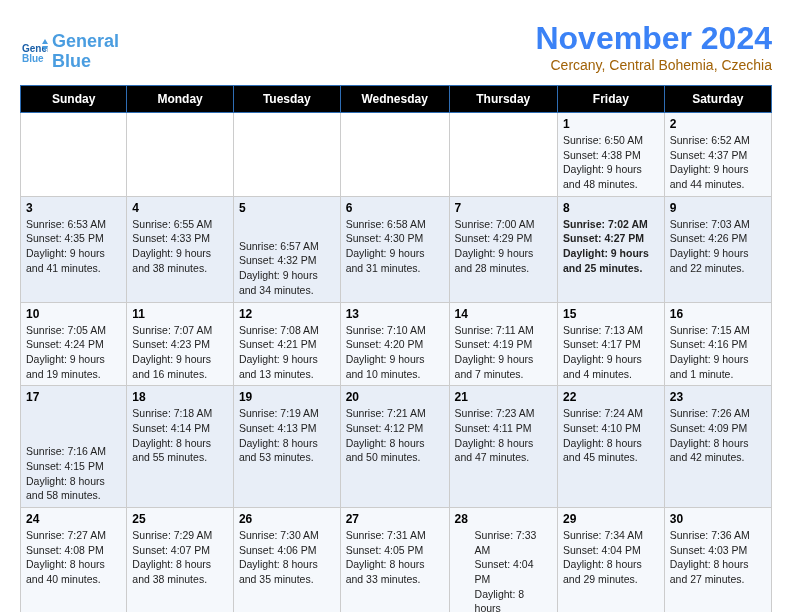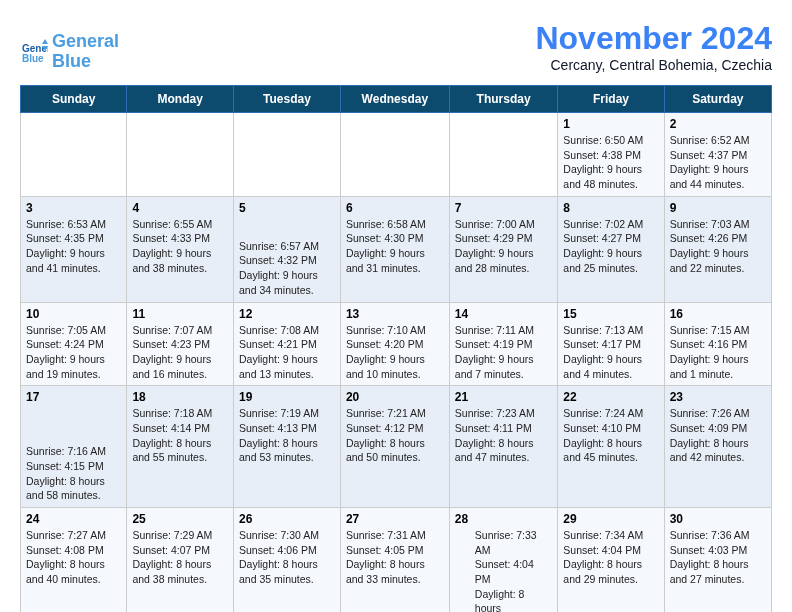--- a/index.html
+++ b/index.html
@@ -33,35 +33,35 @@
       text-align: right;
       margin-bottom: 4px;
     }
     .month-title {
       font-size: 32px;
       font-weight: bold;
       color: #3b82f6;
     }
     .location-subtitle {
       font-size: 14px;
-      color: #0f172a;
+      color: #a16207;
     }
     .top-bar {
       display: flex;
       justify-content: space-between;
       align-items: flex-end;
       margin-bottom: 8px;
     }
     table {
       width: 100%;
       border-collapse: collapse;
       font-size: 11px;
     }
     thead tr th {
-      background: #0c4a6e;
+      background: #000000;
       color: #fff;
       text-align: center;
       padding: 6px 4px;
       font-size: 12px;
       font-weight: bold;
       border: 1px solid #2e6db4;
     }
     tbody tr td {
       border: 1px solid #ccc;
       vertical-align: top;
@@ -180,21 +180,21 @@
         </td>
         <td>
           <span class="day-num">7</span>
           <div class="day-info" style="white-space: pre-line;">Sunrise: 7:00 AM
 Sunset: 4:29 PM
 Daylight: 9 hours
 and 28 minutes.</div>
         </td>
         <td>
           <span class="day-num">8</span>
-          <div class="day-info" style="white-space: pre-line;">Sunrise: 7:02 AM
+          <div class="day-info" style="white-space: pre-line; font-weight: bold;">Sunrise: 7:02 AM
 Sunset: 4:27 PM
 Daylight: 9 hours
 and 25 minutes.</div>
         </td>
         <td>
           <span class="day-num">9</span>
           <div class="day-info" style="white-space: pre-line;">Sunrise: 7:03 AM
 Sunset: 4:26 PM
 Daylight: 9 hours
 and 22 minutes.</div>

